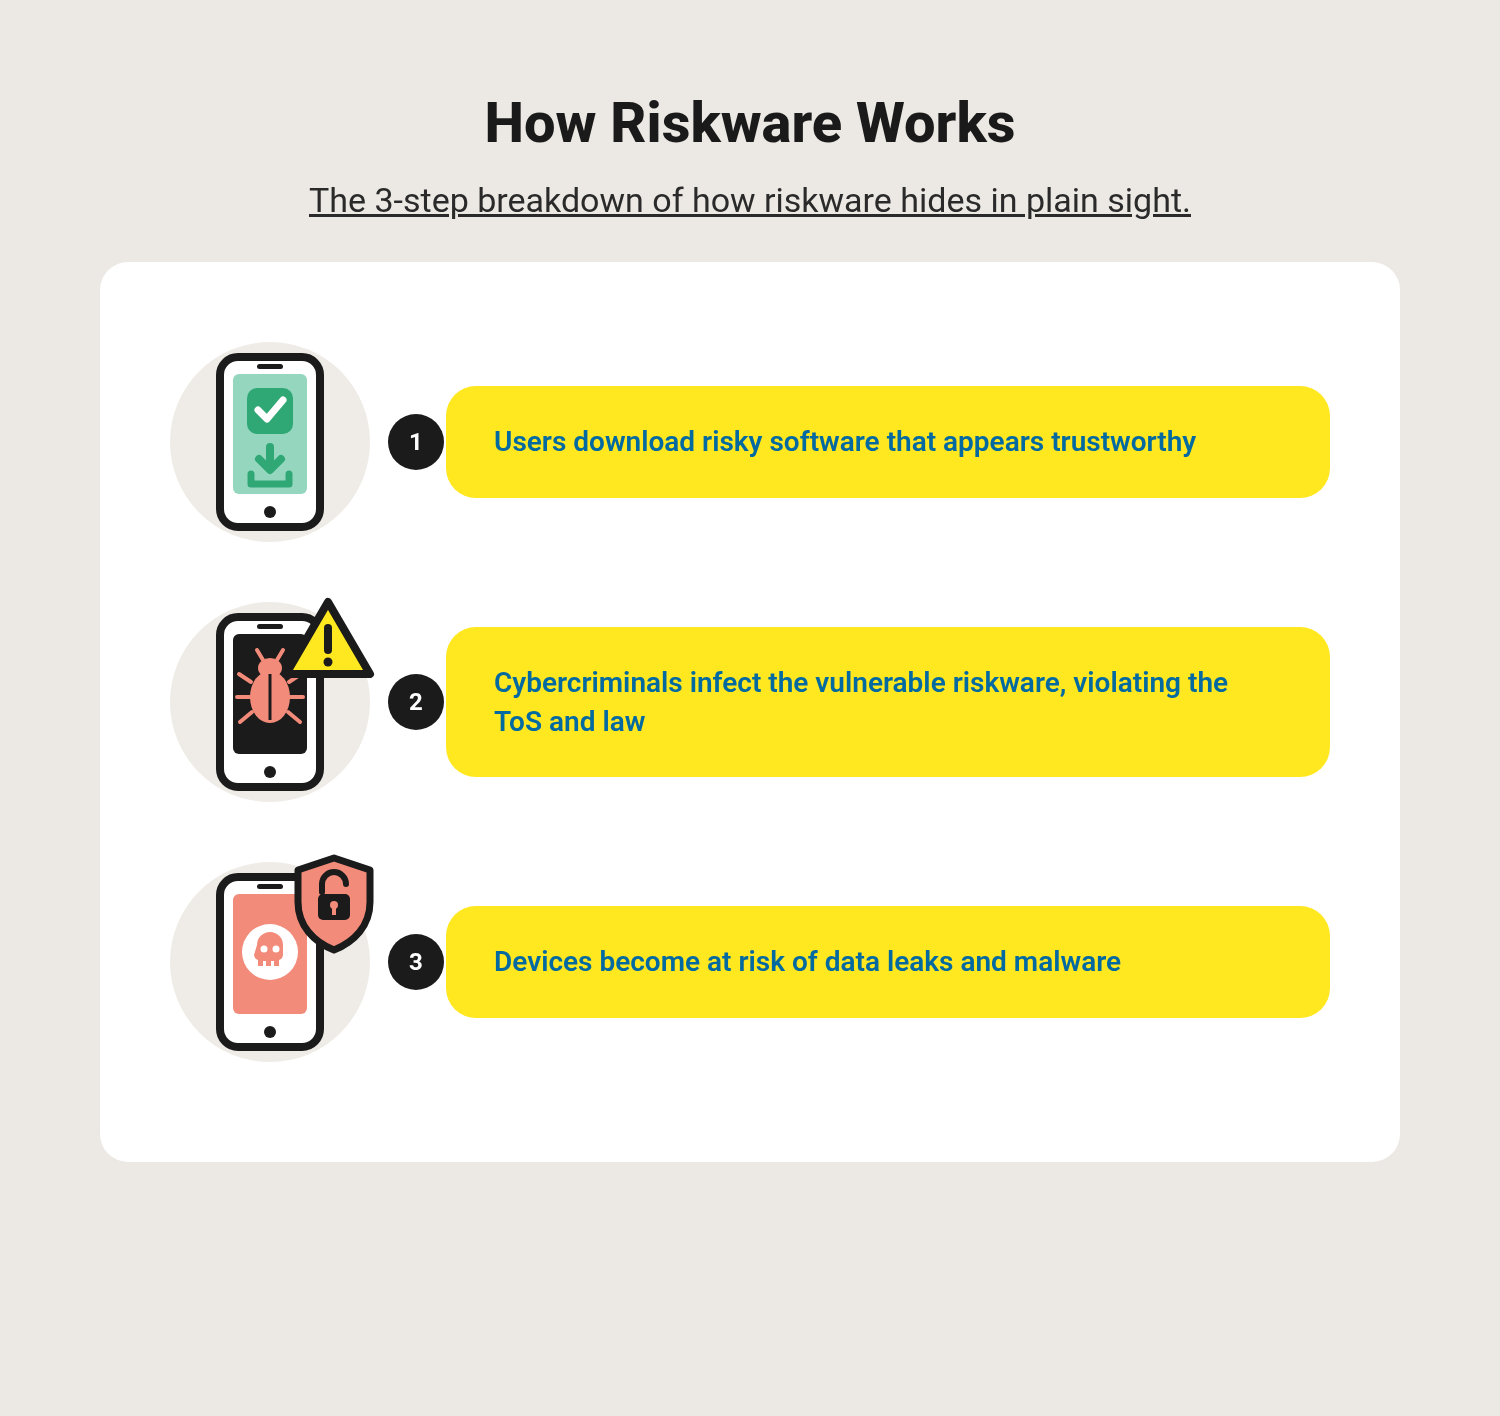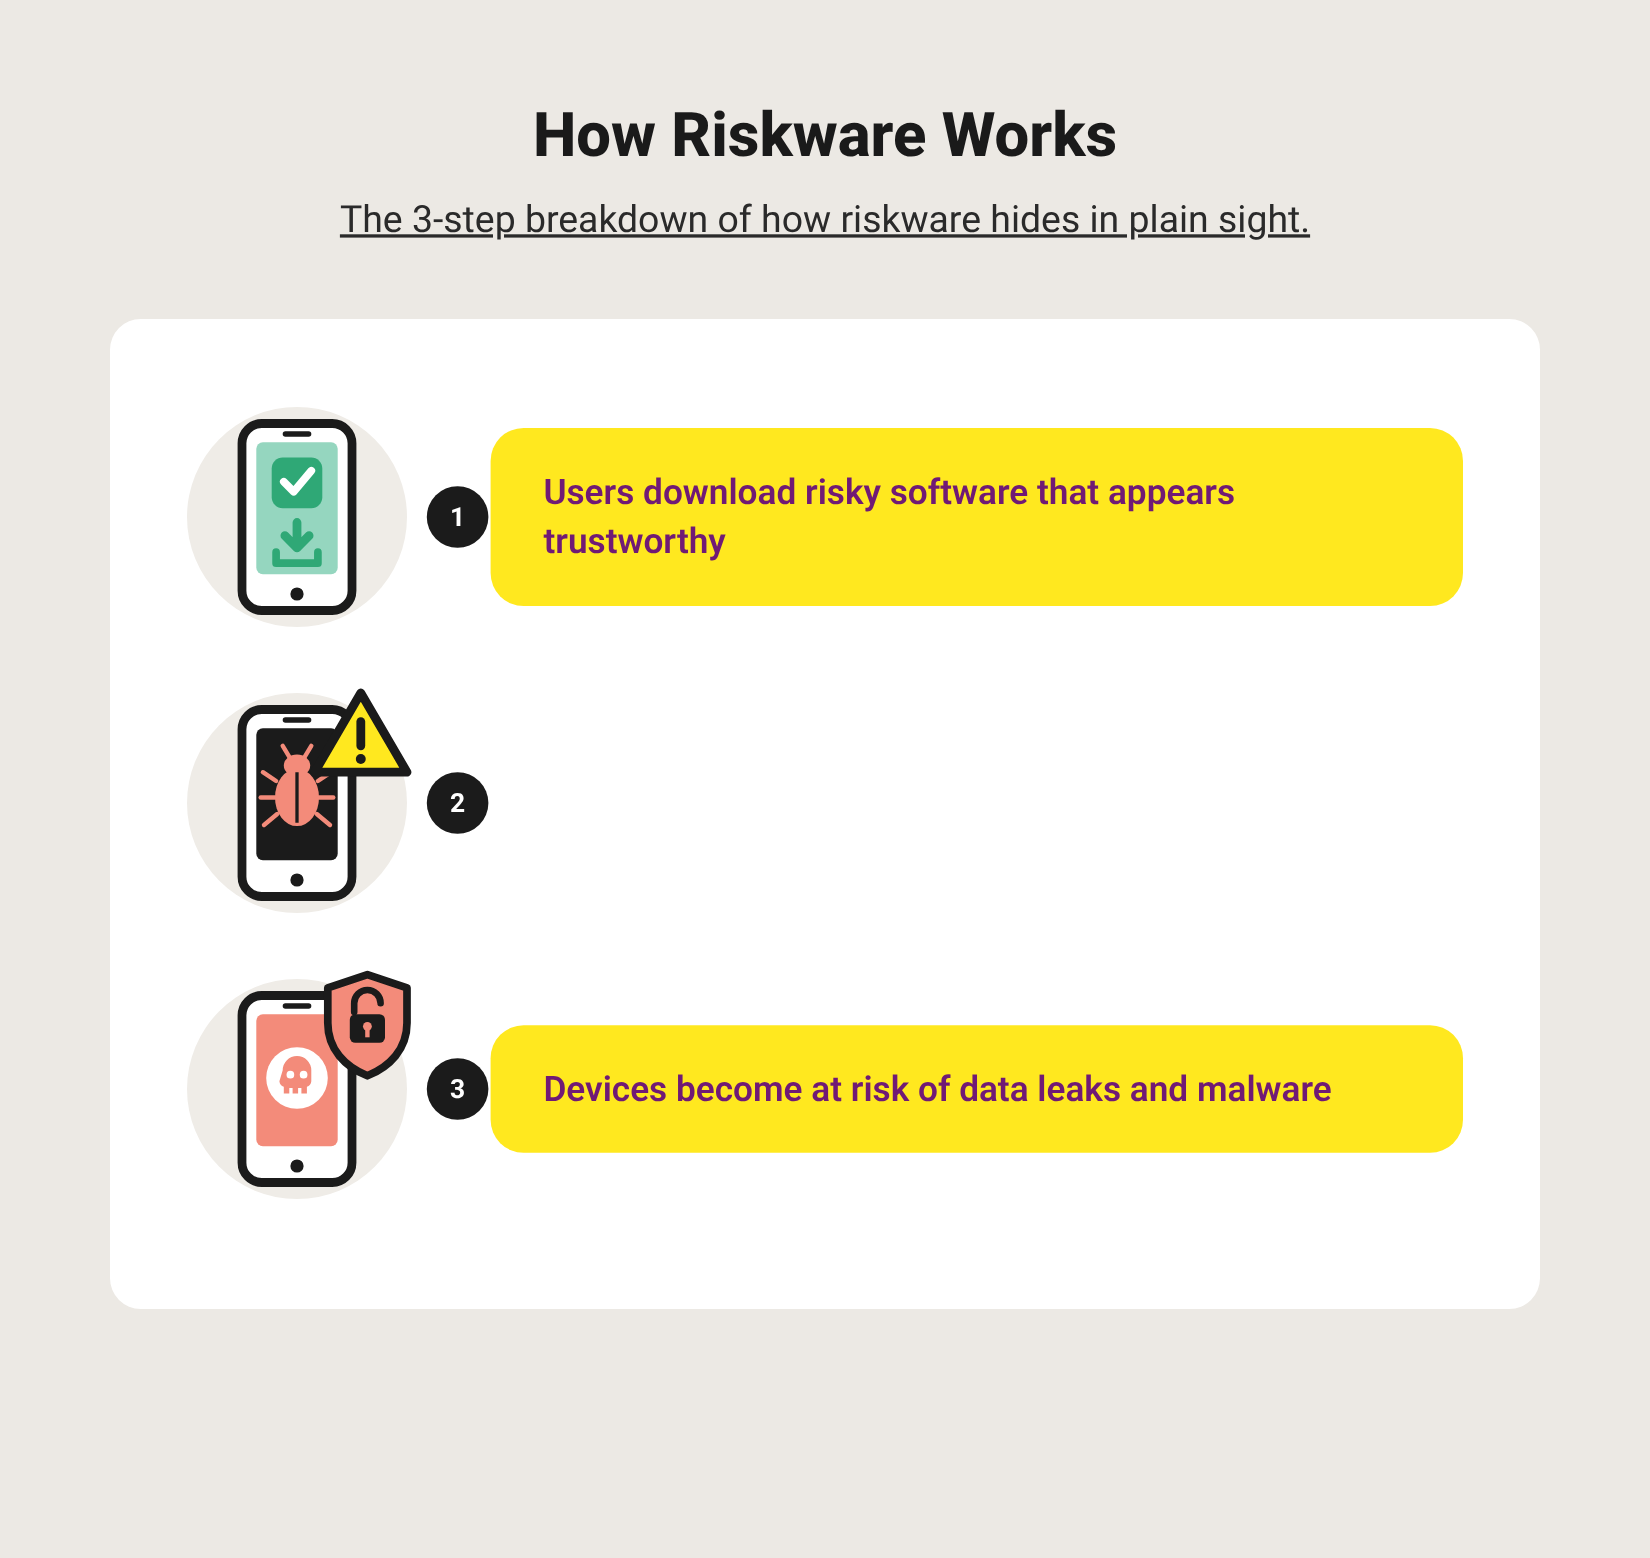--- a/index.html
+++ b/index.html
@@ -9,21 +9,21 @@
     }
     body {
       font-family: -apple-system, BlinkMacSystemFont, "Segoe UI", Roboto, Helvetica, Arial, sans-serif;
       background: #ece9e4;
       width: 1500px;
       height: 1416px;
       padding: 90px 100px;
     }
     .header {
       text-align: center;
-      margin-bottom: 70px;
+      margin-bottom: 42px;
     }
     .header h1 {
       font-size: 56px;
       font-weight: 800;
       color: #1a1a1a;
       margin-bottom: 24px;
     }
     .header p {
       font-size: 34px;
       color: #2a2a2a;
@@ -69,22 +69,22 @@
       font-weight: 700;
       margin-left: -12px;
       z-index: 2;
     }
     .text-pill {
       flex: 1;
       background: #ffe81f;
       border-radius: 30px;
       padding: 36px 48px;
       margin-left: -28px;
-      color: #701a75;
-      font-size: 32px;
+      color: #0369a1;
+      font-size: 28px;
       font-weight: 600;
       line-height: 1.4;
     }
 
     
     .phone-svg {
       display: block;
     }
 
     
@@ -158,20 +158,21 @@
 
       <svg class="overlay-icon" style="top:-6px; right:-6px;" width="96" height="86" viewBox="0 0 96 86">
         <path d="M 48 6 L 90 78 L 6 78 Z" fill="#ffe81f" stroke="#1b1b1b" stroke-width="8" stroke-linejoin="round"></path>
         <line x1="48" y1="32" x2="48" y2="54" stroke="#1b1b1b" stroke-width="8" stroke-linecap="round"></line>
         <circle cx="48" cy="66" r="4.5" fill="#1b1b1b"></circle>
       </svg>
     </div>
     <div class="num-badge">
       <span>2</span>
     </div>
+    <div class="text-pill">Cybercriminals infect the vulnerable riskware, violating the ToS and law</div>
   </div>
 
   <div class="step-row">
     <div class="icon-circle">
       <svg class="phone-svg" width="110" height="180" viewBox="0 0 110 180">
 
         <rect x="5" y="5" width="100" height="170" rx="18" fill="#ffffff" stroke="#1b1b1b" stroke-width="8"></rect>
 
         <rect x="18" y="22" width="74" height="120" rx="6" fill="#f38b7a"></rect>
 

